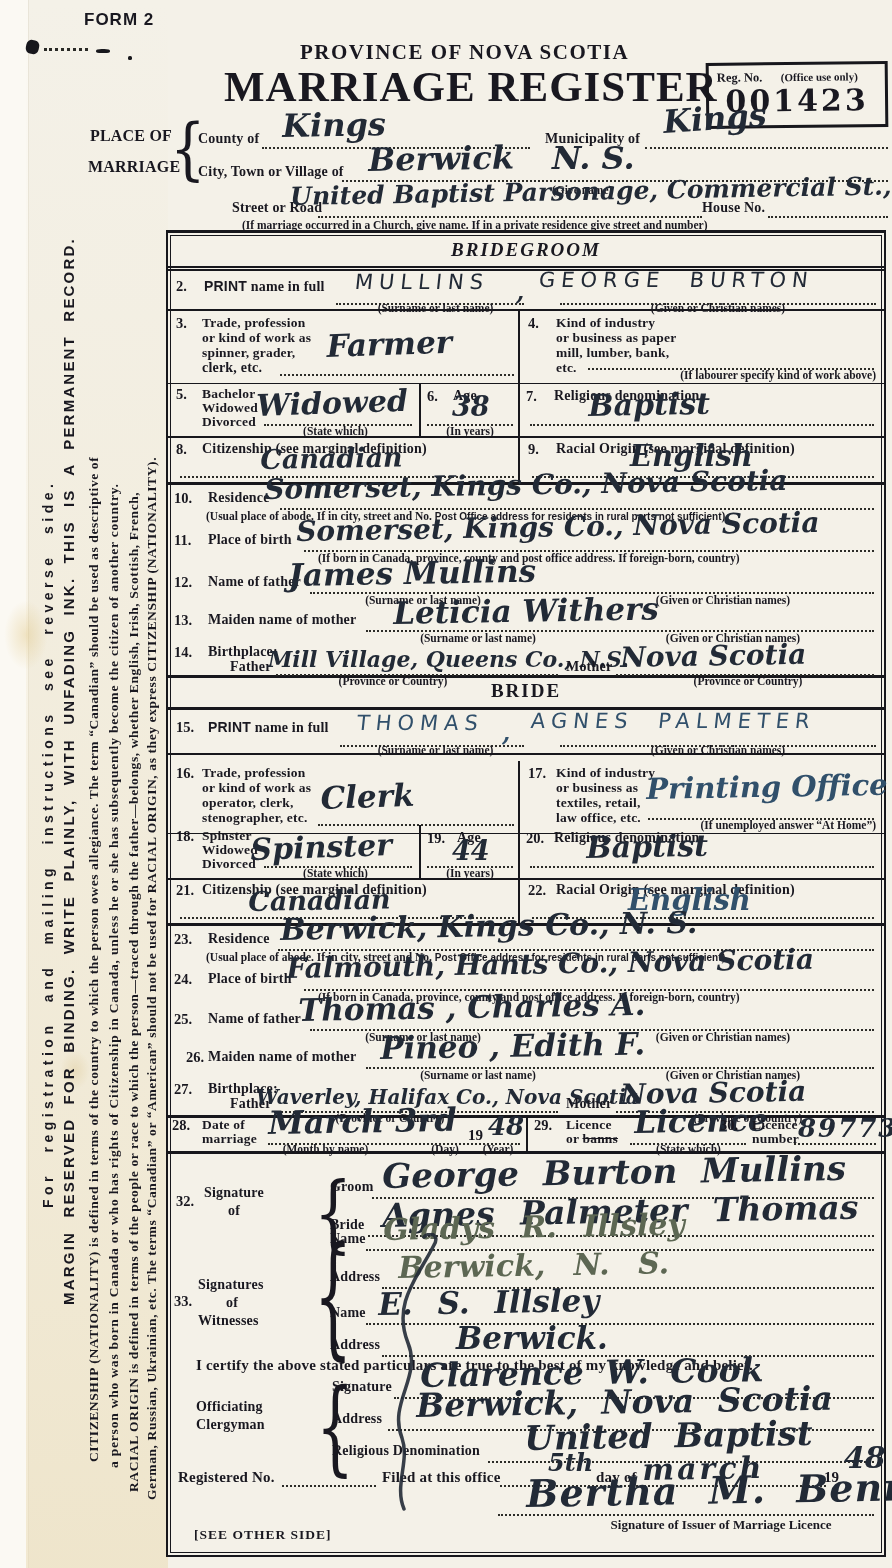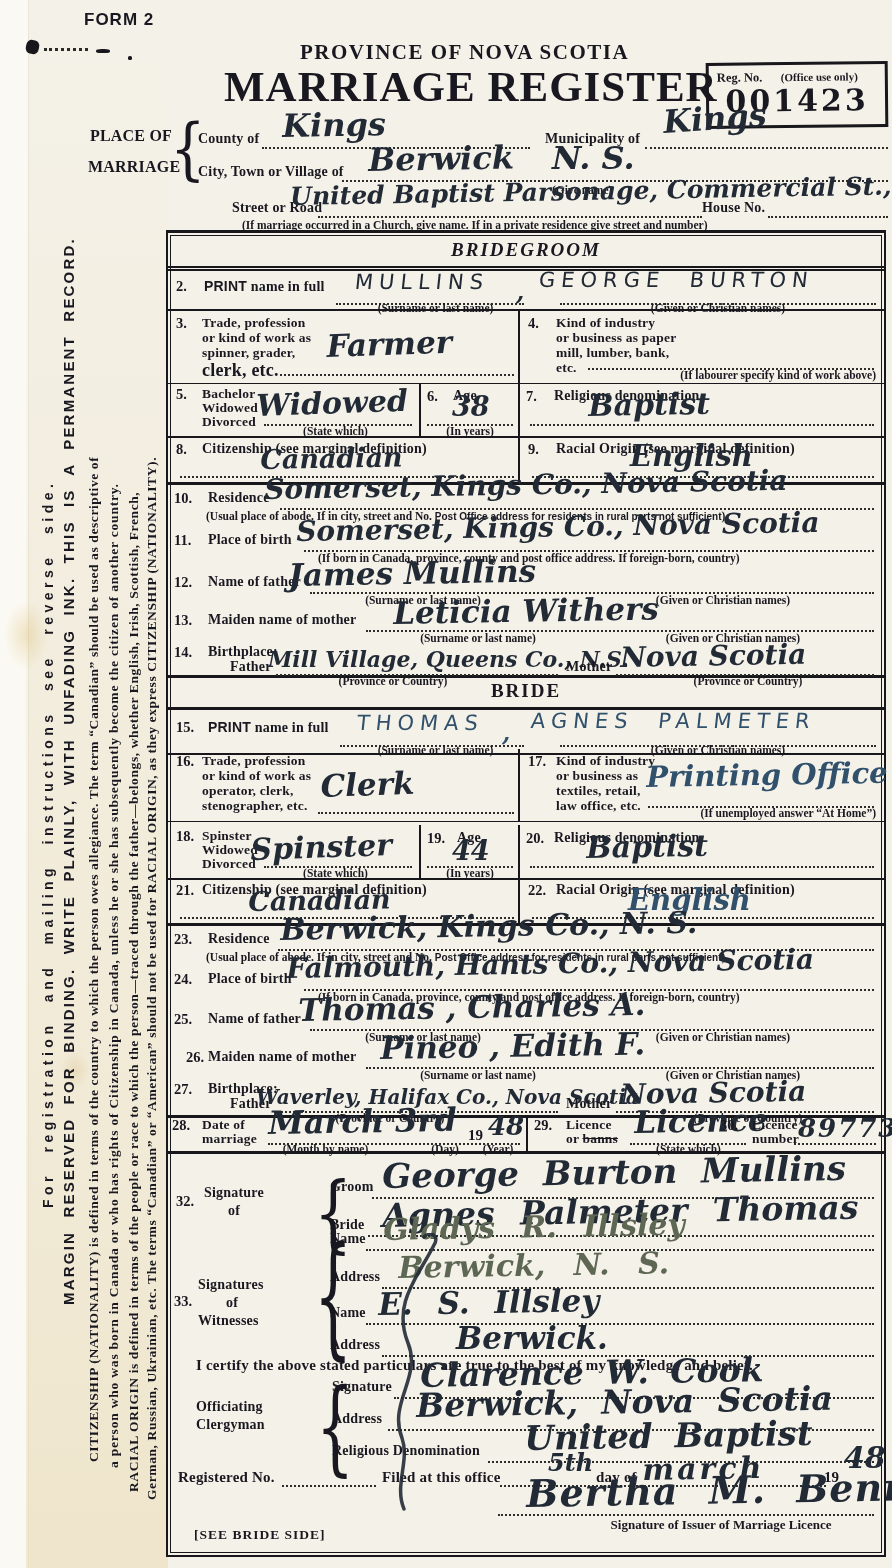--- a/index.html
+++ b/index.html
@@ -115,21 +115,21 @@
       <span class="a hp" style="left:372px;top:4px;">GEORGE BURTON</span>
       <span class="a" style="left:0;right:0;bottom:0;border-bottom:2.5px solid #17171c;height:0;width:716px;"></span>
     </div>
 
     <div class="row bb15" style="top:78px;height:72px;">
       <span class="vd" style="left:350px;"></span>
       <span class="a pn" style="left:8px;top:4px;">3.</span>
       <span class="a p" style="left:34px;top:4px;font-size:13.5px;">Trade, profession</span>
       <span class="a p" style="left:34px;top:19px;font-size:13.5px;">or kind of work as</span>
       <span class="a p" style="left:34px;top:34px;font-size:13.5px;">spinner, grader,</span>
-      <span class="a p" style="left:34px;top:49px;font-size:18px;">clerk, etc.</span>
+      <span class="a p" style="left:34px;top:49px;font-size:14px;">clerk, etc.</span>
       <span class="a dl" style="left:112px;top:63px;width:234px;"></span>
       <span class="a hw r-2" style="left:158px;top:20px;font-size:31px;">Farmer</span>
       <span class="a pn" style="left:360px;top:4px;">4.</span>
       <span class="a p" style="left:388px;top:4px;font-size:13.5px;">Kind of industry</span>
       <span class="a p" style="left:388px;top:19px;font-size:13.5px;">or business as paper</span>
       <span class="a p" style="left:388px;top:34px;font-size:13.5px;">mill, lumber, bank,</span>
       <span class="a p" style="left:388px;top:49px;font-size:13.5px;">etc.</span>
       <span class="a dl" style="left:420px;top:57px;width:286px;"></span>
       <span class="a ps rt" style="left:420px;top:58px;width:288px;">(If labourer specify kind of work above)</span>
       <span class="a hw" style="left:430px;top:20px;font-size:26px;"></span>
@@ -212,21 +212,21 @@
       <span class="a p" style="left:40px;top:12px;font-weight:400;"><b class="pb" style="font-size:14px;">PRINT</b><span class="p"> name in full</span></span>
       <span class="a dl" style="left:172px;top:38px;width:184px;"></span>
       <span class="a dl" style="left:392px;top:38px;width:316px;"></span>
       <span class="a ps ctr" style="left:175px;top:37px;width:185px;">(Surname or last name)</span>
       <span class="a ps ctr" style="left:420px;top:37px;width:260px;">(Given or Christian names)</span>
       <span class="a hp ink2" style="left:190px;top:6px;">THOMAS</span>
       <span class="a hw ink2" style="left:334px;top:14px;font-size:24px;">,</span>
       <span class="a hp ink2" style="left:364px;top:4px;">AGNES PALMETER</span>
     </div>
 
-    <div class="row bb15" style="top:516px;height:72px;">
+    <div class="row bb15" style="top:528px;height:72px;">
       <span class="vd" style="left:350px;"></span>
       <span class="a pn" style="left:8px;top:4px;">16.</span>
       <span class="a p" style="left:34px;top:4px;font-size:13.5px;">Trade, profession</span>
       <span class="a p" style="left:34px;top:19px;font-size:13.5px;">or kind of work as</span>
       <span class="a p" style="left:34px;top:34px;font-size:13.5px;">operator, clerk,</span>
       <span class="a p" style="left:34px;top:49px;font-size:13.5px;">stenographer, etc.</span>
       <span class="a dl" style="left:150px;top:63px;width:196px;"></span>
       <span class="a hw r-2" style="left:152px;top:22px;font-size:31px;">Clerk</span>
       <span class="a pn" style="left:360px;top:4px;">17.</span>
       <span class="a p" style="left:388px;top:4px;font-size:13.5px;">Kind of industry</span>
@@ -380,19 +380,19 @@
     <span class="a p" style="left:214px;top:1236px;font-size:15px;">Filed at this office</span>
     <span class="a dl" style="left:332px;top:1252px;width:326px;"></span>
     <span class="a hw" style="left:380px;top:1218px;font-size:24px;">5th</span>
     <span class="a p" style="left:428px;top:1236px;font-size:15px;">day of</span>
     <span class="a hw r-1" style="left:474px;top:1222px;font-size:30px;letter-spacing:3px;">march</span>
     <span class="a pn" style="left:656px;top:1236px;font-size:15px;">19</span>
     <span class="a hw" style="left:676px;top:1210px;font-size:30px;">48</span>
     <span class="a hw r-1" style="left:358px;top:1242px;font-size:38px;word-spacing:16px;letter-spacing:1px;">Bertha M. Bennett</span>
     <span class="a dl" style="left:330px;top:1281px;width:376px;"></span>
     <span class="a ps ctr" style="left:400px;top:1284px;width:306px;font-size:13px;">Signature of Issuer of Marriage Licence</span>
-    <span class="a mserif" style="left:26px;top:1294px;font-size:13.5px;letter-spacing:1px;">[SEE BRIDE SIDE]</span>
+    <span class="a mserif" style="left:26px;top:1294px;font-size:13.5px;letter-spacing:1px;">[SEE OTHER SIDE]</span>
 
     <svg class="a" style="left:196px;top:1000px;" width="90" height="280" viewBox="0 0 90 280">
       <path d="M60,4 C66,-2 76,2 70,12 C54,44 28,70 44,110 C58,144 24,170 38,205 C46,228 30,252 40,276" fill="none" stroke="#222a36" stroke-width="3.5" stroke-linecap="round" opacity="0.9"></path>
     </svg>
   </div>
 </div>
 
 </body></html>

